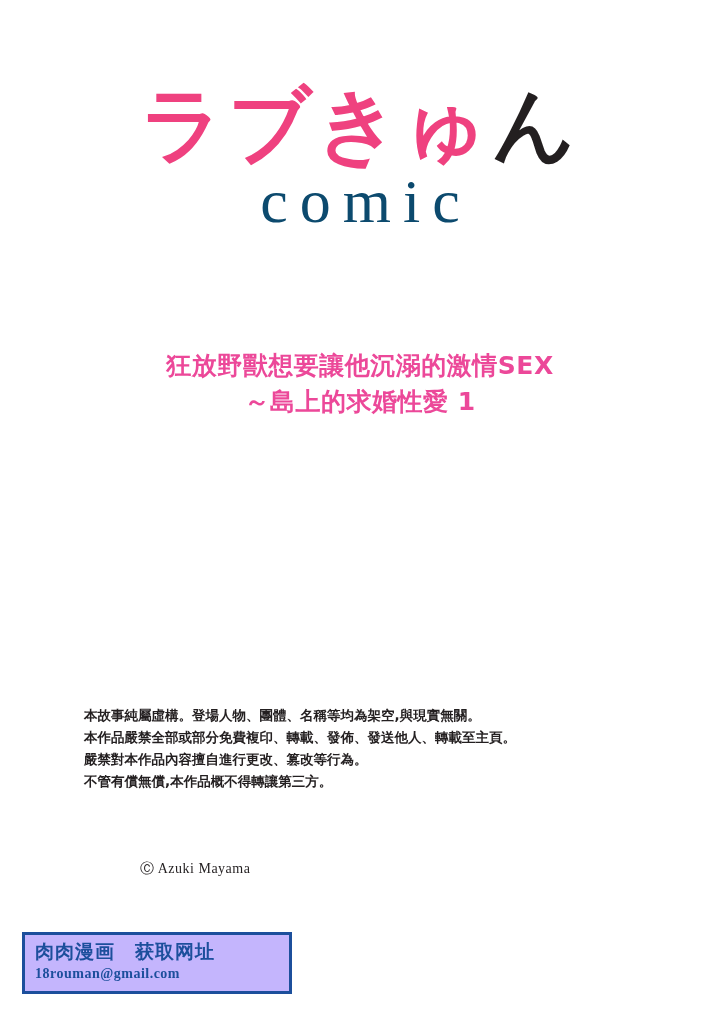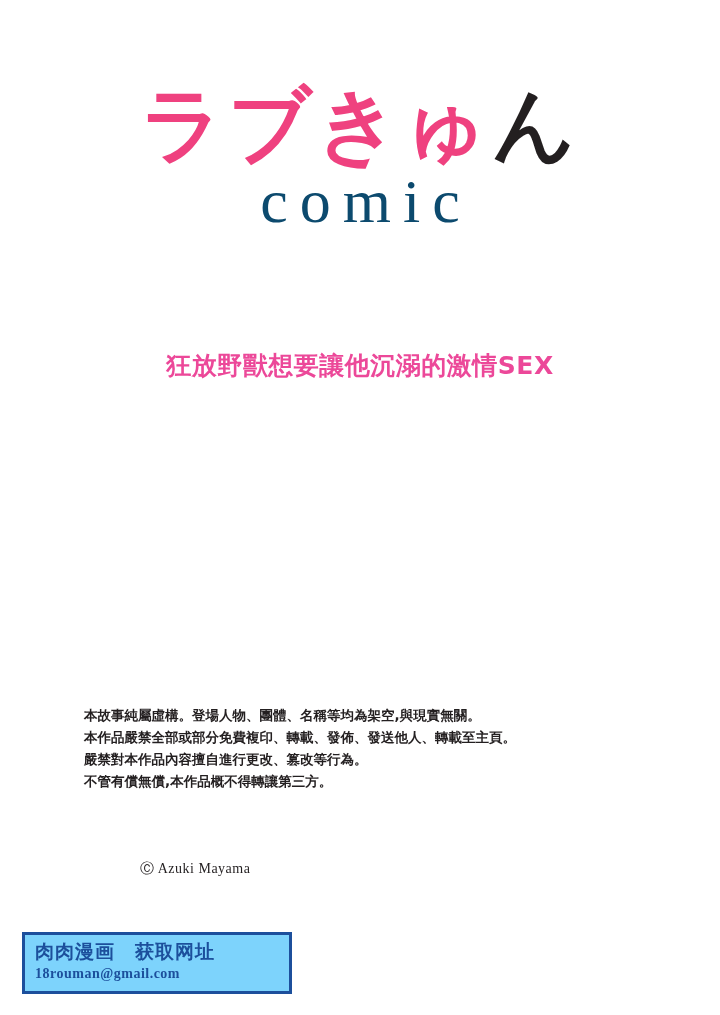--- a/index.html
+++ b/index.html
@@ -134,21 +134,21 @@
   }
 
   
   .watermark {
     position: absolute;
     left: 22px;
     top: 932px;
     width: 270px;
     height: 62px;
     border: 3px solid #1c4f9c;
-    background: #7dd3fc;
+    background: #c4b5fd;
     box-sizing: border-box;
     padding: 4px 8px 0 10px;
   }
   .watermark-line1 {
     font-family: "DejaVu Sans", sans-serif;
     font-size: 19px;
     font-weight: 700;
     color: #1c4f9c;
     letter-spacing: 1px;
     line-height: 1.35;
@@ -167,20 +167,21 @@
 
 <div class="page">
 
   <div class="logo-block">
     <div class="logo-jp"><span>ラブきゅ</span><span class="dark">ん</span></div>
     <div class="logo-en">comic</div>
   </div>
 
   <div class="title-block">
     <div class="title-line">狂放野獸想要讓他沉溺的激情SEX</div>
+    <div class="title-line">～島上的求婚性愛 1</div>
   </div>
 
 
   <div class="disclaimer">
     <div class="disclaimer-line">本故事純屬虛構。登場人物、團體、名稱等均為架空,與現實無關。</div>
     <div class="disclaimer-line">本作品嚴禁全部或部分免費複印、轉載、發佈、發送他人、轉載至主頁。</div>
     <div class="disclaimer-line">嚴禁對本作品內容擅自進行更改、篡改等行為。</div>
     <div class="disclaimer-line">不管有償無償,本作品概不得轉讓第三方。</div>
   </div>
 

